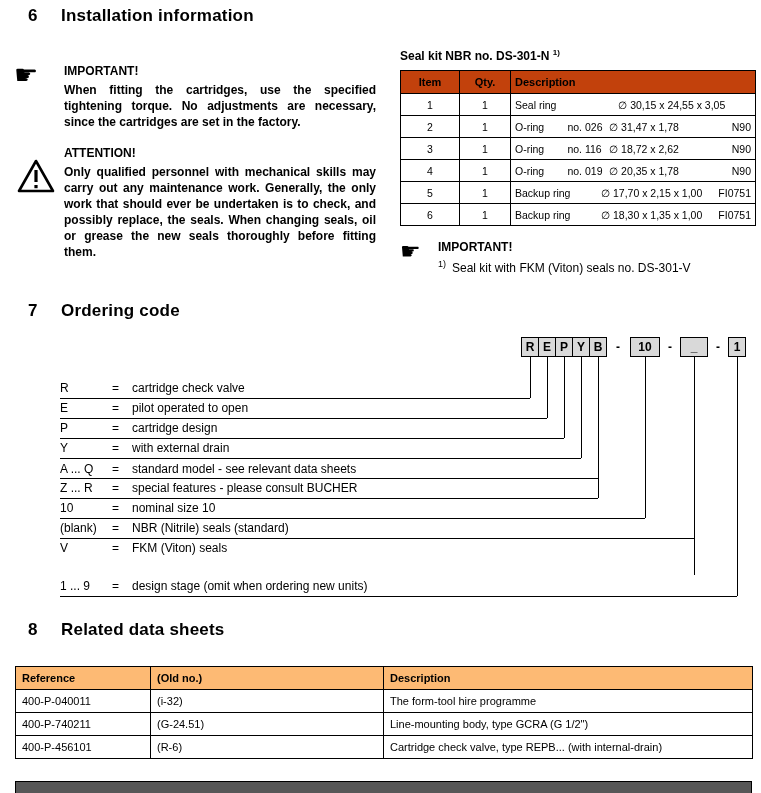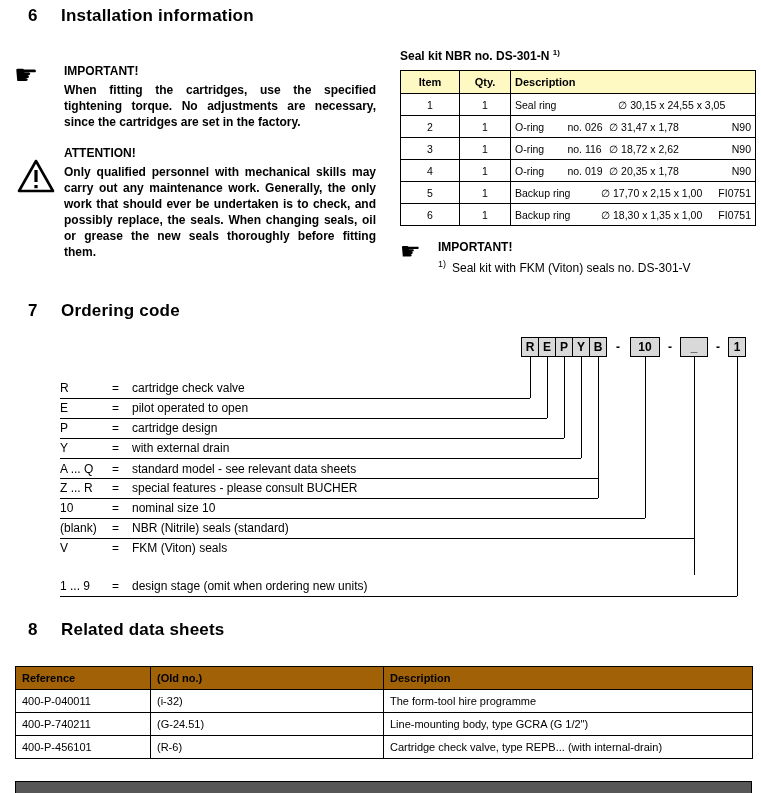--- a/index.html
+++ b/index.html
@@ -12,34 +12,34 @@
   .sec-num { width:33px; }
   .body-text { font-size:12px; line-height:16px; text-align:justify;font-weight:bold; }
   .hand-icon { font-size:27px; line-height:1; }
   .sup { font-size:8px; vertical-align:super; }
   .note-sup { font-size:9px; vertical-align:super; margin-right:6px; }
 
   
   table { border-collapse:collapse; position:absolute; }
   .skt { left:400px; top:70px; width:356px; font-size:10.5px; table-layout:fixed; }
   .skt th, .skt td { border:1px solid #000; padding:0 4px; height:21px; overflow:hidden; }
-  .skt thead th { background:#fef9c3; height:22px; font-size:11px; }
+  .skt thead th { background:#c2410c; height:22px; font-size:11px; }
   .c-item { width:50px; }
   .c-qty  { width:42px; }
   .ta-c { text-align:center; }
   .ta-l { text-align:left; }
   .desc-flex { display:flex; white-space:nowrap; }
   .d-name { width:58px; }
   .d-no   { width:46px; }
   .d-dim  { width:118px; }
   .d-mat  { flex:1;padding-left:16px; }
 
   .rel { left:15px; top:666px; width:737px; font-size:11px; table-layout:fixed; }
   .rel th, .rel td { border:1px solid #000; padding:0 6px; height:22px; text-align:left; overflow:hidden; white-space:nowrap; }
-  .rel thead th { background:#a16207; }
+  .rel thead th { background:#fdba74; }
   .partial-row { position:absolute; left:15px; top:781px; width:735px; height:12px; background:#575757; border:1px solid #000; }
 
   
   .obox { position:absolute; top:337px; height:20px; box-sizing:border-box; border:1px solid #000; background:#d9d9d9;
           font-size:12px; font-weight:bold; text-align:center; line-height:18px; }
   .odash { position:absolute; top:337px; height:20px; line-height:20px; text-align:center; font-weight:bold; font-size:12px; }
   .leg-row { position:absolute; left:60px; height:17px; border-bottom:1px solid #000; display:flex; font-size:12px; line-height:15px; }
   .leg-row.noline { border-bottom:none; }
   .leg-code { width:52px; }
   .leg-eq { width:14px; }

